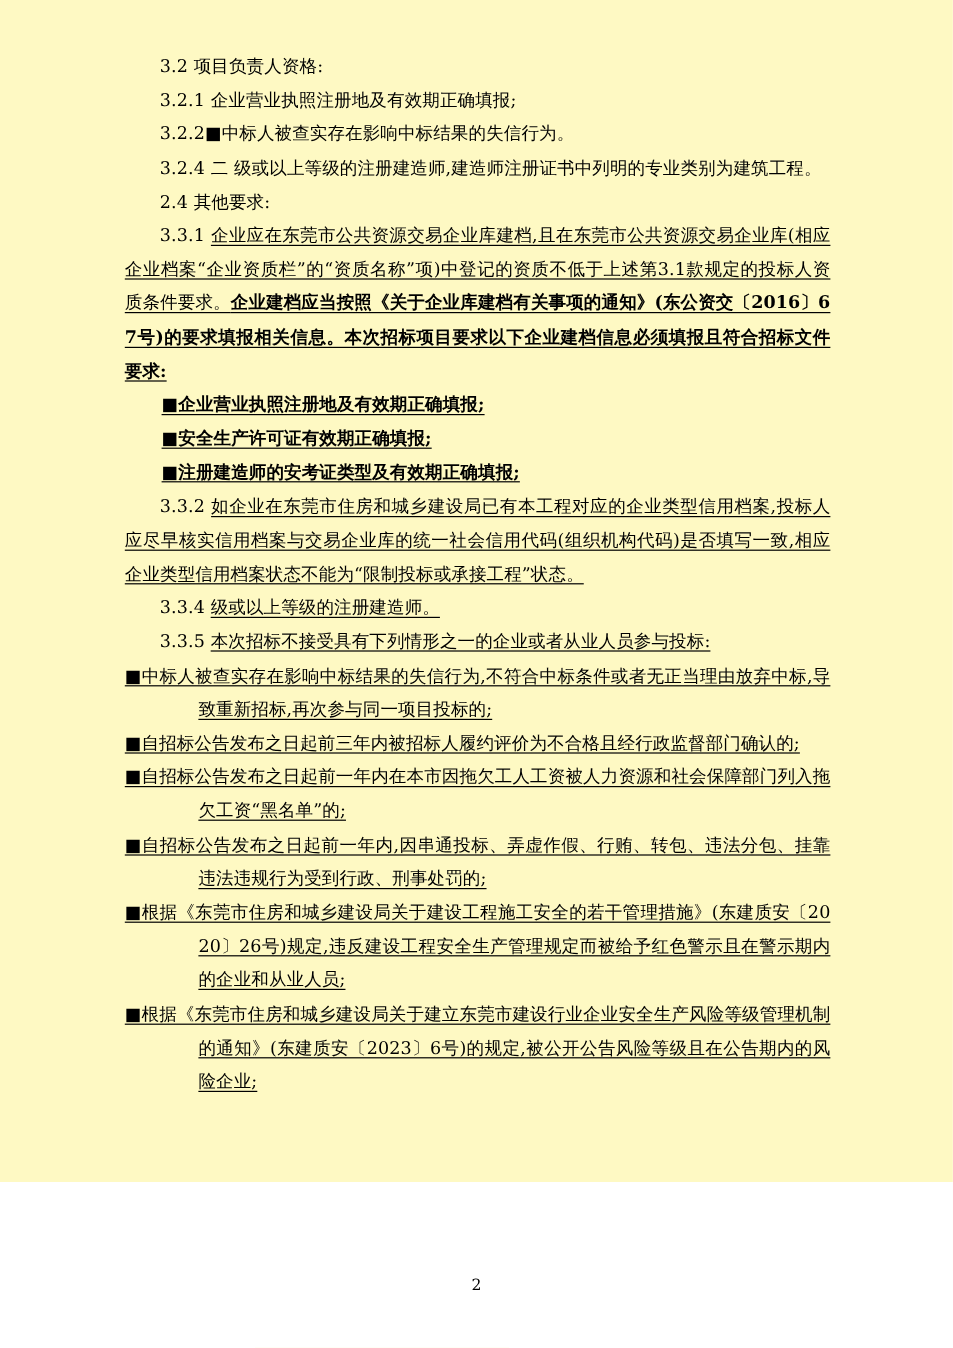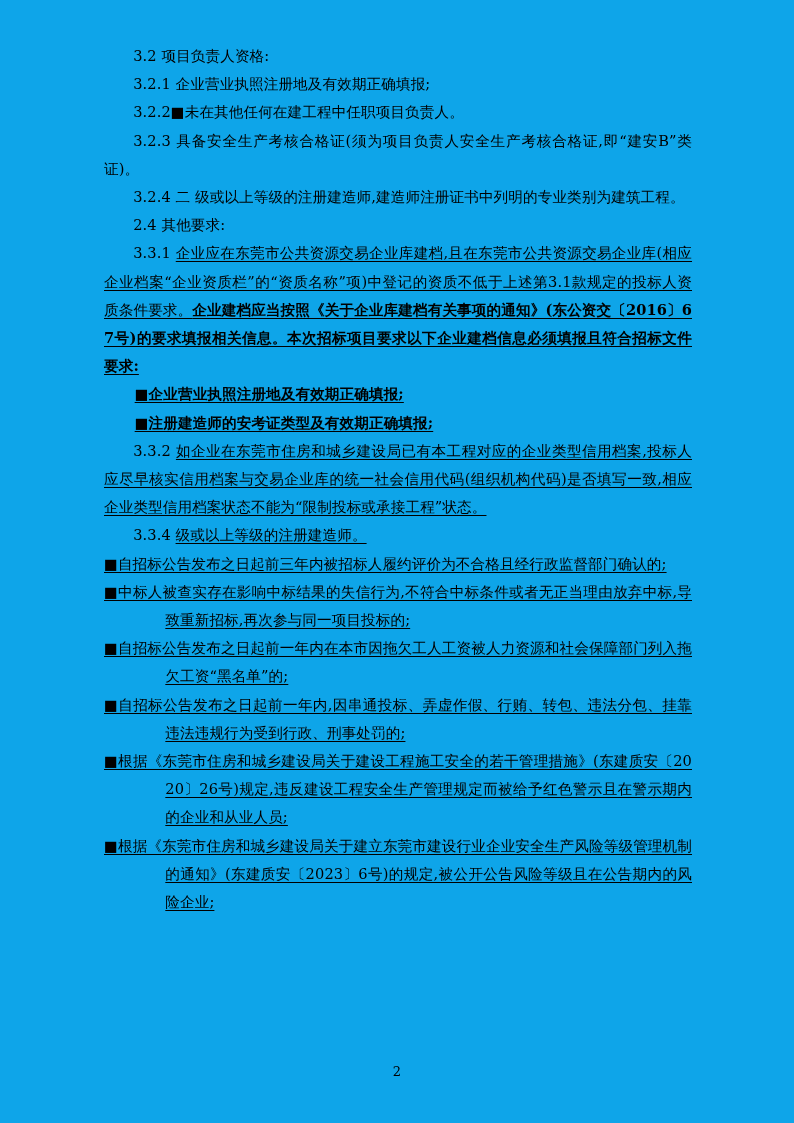--- a/index.html
+++ b/index.html
@@ -12,22 +12,22 @@
     height: 1123px;
     font-family: "DejaVu Serif", "Liberation Serif", serif;
     color: #000000;
     position: relative;
     overflow: hidden;
   }
   .page {
     position: absolute;
     left: 0; top: 0;
     width: 794px;
-    height: 1123px;
-    background: #0ea5e9;
+    height: 985px;
+    background: #fef9c3;
   }
   .content {
     position: absolute;
     left: 104px;
     top: 42px;
     width: 588px;
   }
   .para {
     font-size: 14.6px;
     line-height: 28.2px;
@@ -68,61 +68,64 @@
 
     <p class="para ind1">
       <span>3.2 项目负责人资格:</span>
     </p>
 
     <p class="para ind1">
       <span>3.2.1 企业营业执照注册地及有效期正确填报;</span>
     </p>
 
     <p class="para ind1">
-      <span>3.2.2■未在其他任何在建工程中任职项目负责人。</span>
+      <span>3.2.2■中标人被查实存在影响中标结果的失信行为。</span>
     </p>
 
-    <p class="para ind1">
-      <span>3.2.3 具备安全生产考核合格证(须为项目负责人安全生产考核合格证,即“建安B”类证)。</span>
-    </p>
 
     <p class="para ind1">
       <span>3.2.4 二 级或以上等级的注册建造师,建造师注册证书中列明的专业类别为建筑工程。</span>
     </p>
 
     <p class="para ind1">
       <span>2.4 其他要求:</span>
     </p>
 
     <p class="para ind1">
       <span>3.3.1 </span><span class="u">企业应在东莞市公共资源交易企业库建档,且在东莞市公共资源交易企业库(相应企业档案“企业资质栏”的“资质名称”项)中登记的资质不低于上述第3.1款规定的投标人资质条件要求。</span><span class="bu">企业建档应当按照《关于企业库建档有关事项的通知》(东公资交〔2016〕67号)的要求填报相关信息。本次招标项目要求以下企业建档信息必须填报且符合招标文件要求:</span>
     </p>
 
     <p class="para ind-bullet2">
       <span class="bu">■企业营业执照注册地及有效期正确填报;</span>
     </p>
     <p class="para ind-bullet2">
+      <span class="bu">■安全生产许可证有效期正确填报;</span>
+    </p>
+    <p class="para ind-bullet2">
       <span class="bu">■注册建造师的安考证类型及有效期正确填报;</span>
     </p>
 
     <p class="para ind1">
       <span>3.3.2 </span><span class="u">如企业在东莞市住房和城乡建设局已有本工程对应的企业类型信用档案,投标人应尽早核实信用档案与交易企业库的统一社会信用代码(组织机构代码)是否填写一致,相应企业类型信用档案状态不能为“限制投标或承接工程”状态。</span>
     </p>
 
 
     <p class="para ind1">
       <span>3.3.4 </span><span class="u">级或以上等级的注册建造师。</span>
     </p>
 
+    <p class="para ind1">
+      <span>3.3.5 </span><span class="u">本次招标不接受具有下列情形之一的企业或者从业人员参与投标:</span>
+    </p>
 
     <p class="para ind-bullet-hang">
-      <span class="u">■自招标公告发布之日起前三年内被招标人履约评价为不合格且经行政监督部门确认的;</span>
+      <span class="u">■中标人被查实存在影响中标结果的失信行为,不符合中标条件或者无正当理由放弃中标,导致重新招标,再次参与同一项目投标的;</span>
     </p>
     <p class="para ind-bullet-hang">
-      <span class="u">■中标人被查实存在影响中标结果的失信行为,不符合中标条件或者无正当理由放弃中标,导致重新招标,再次参与同一项目投标的;</span>
+      <span class="u">■自招标公告发布之日起前三年内被招标人履约评价为不合格且经行政监督部门确认的;</span>
     </p>
     <p class="para ind-bullet-hang">
       <span class="u">■自招标公告发布之日起前一年内在本市因拖欠工人工资被人力资源和社会保障部门列入拖欠工资“黑名单”的;</span>
     </p>
     <p class="para ind-bullet-hang">
       <span class="u">■自招标公告发布之日起前一年内,因串通投标、弄虚作假、行贿、转包、违法分包、挂靠违法违规行为受到行政、刑事处罚的;</span>
     </p>
     <p class="para ind-bullet-hang">
       <span class="u">■根据《东莞市住房和城乡建设局关于建设工程施工安全的若干管理措施》(东建质安〔2020〕26号)规定,违反建设工程安全生产管理规定而被给予红色警示且在警示期内的企业和从业人员;</span>
     </p>

